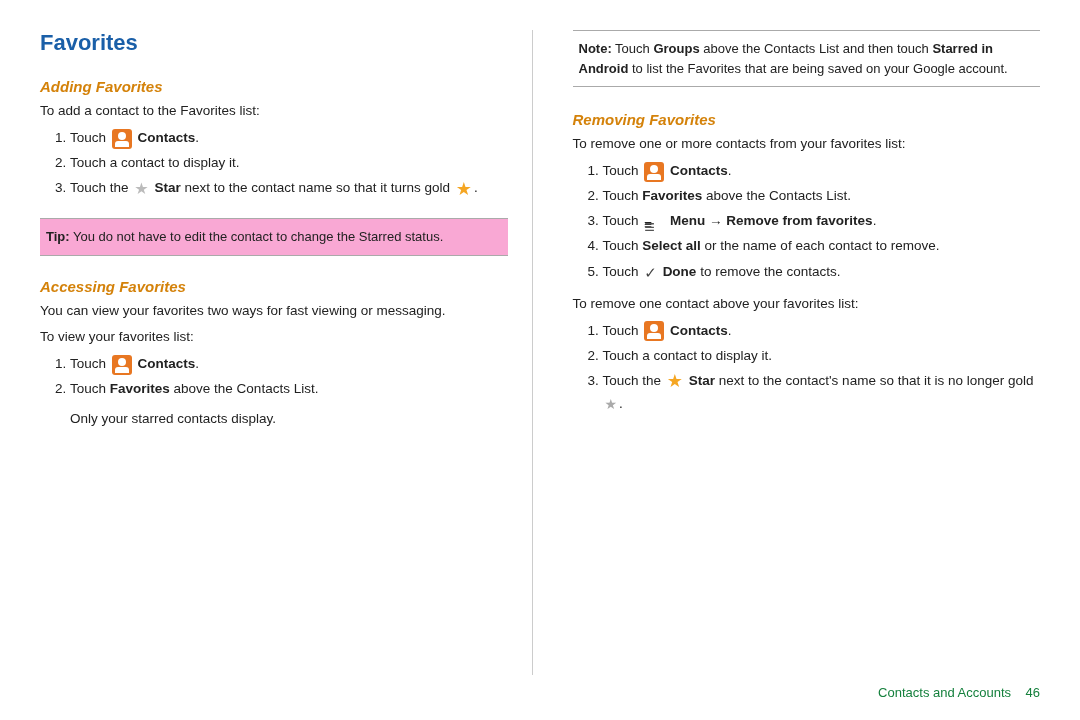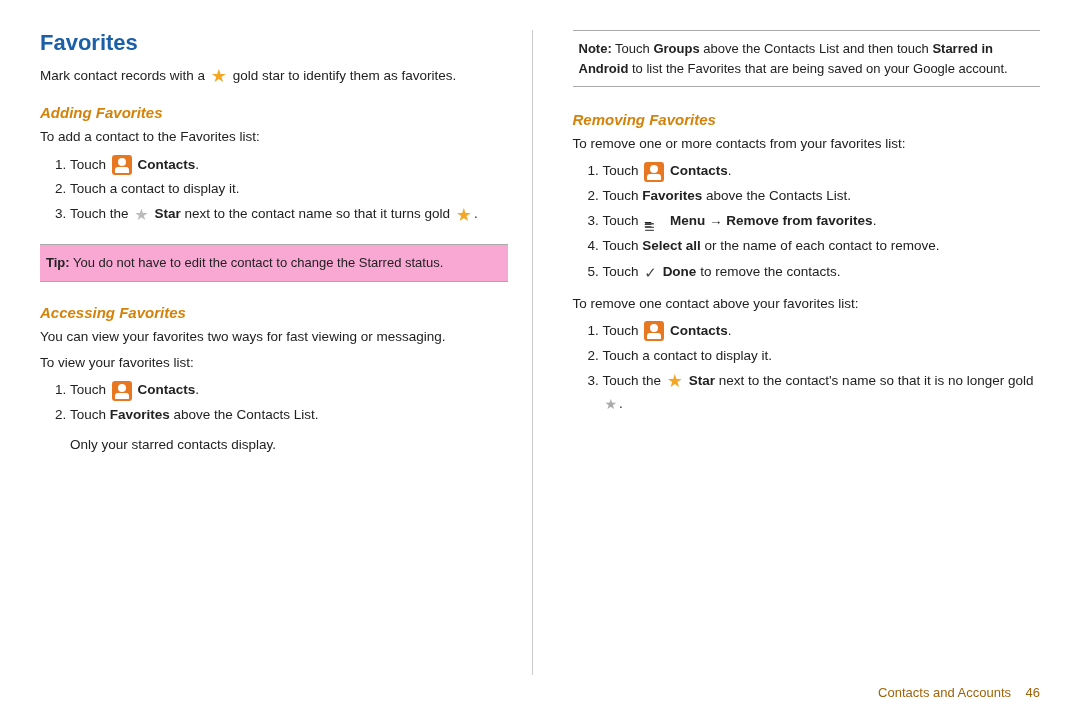--- a/index.html
+++ b/index.html
@@ -177,40 +177,35 @@
       vertical-align: middle;
       margin: 0 2px;
     }
 
     .footer {
       display: flex;
       justify-content: flex-end;
       align-items: center;
       padding-top: 10px;
       font-size: 13px;
-      color: #a16207;
+      color: #15803d;
     }
 
     .arrow { font-style: normal; }
   </style>
 </head>
 <body>
 
 <div class="page">
   <div class="columns">
 
     <div class="left-col">
 
       <h1 class="page-title">Favorites</h1>
 
-      <p>
-        Mark contact records with a
-        <span class="star-gold">★</span>
-        gold star to identify them as favorites.
-      </p>
 
       <h2 class="section-title">Adding Favorites</h2>
 
       <p>To add a contact to the Favorites list:</p>
 
       <ol>
         <li>
           Touch <span class="contact-icon"></span> <span class="bold">Contacts</span>.
         </li>
         <li>Touch a contact to display it.</li>

